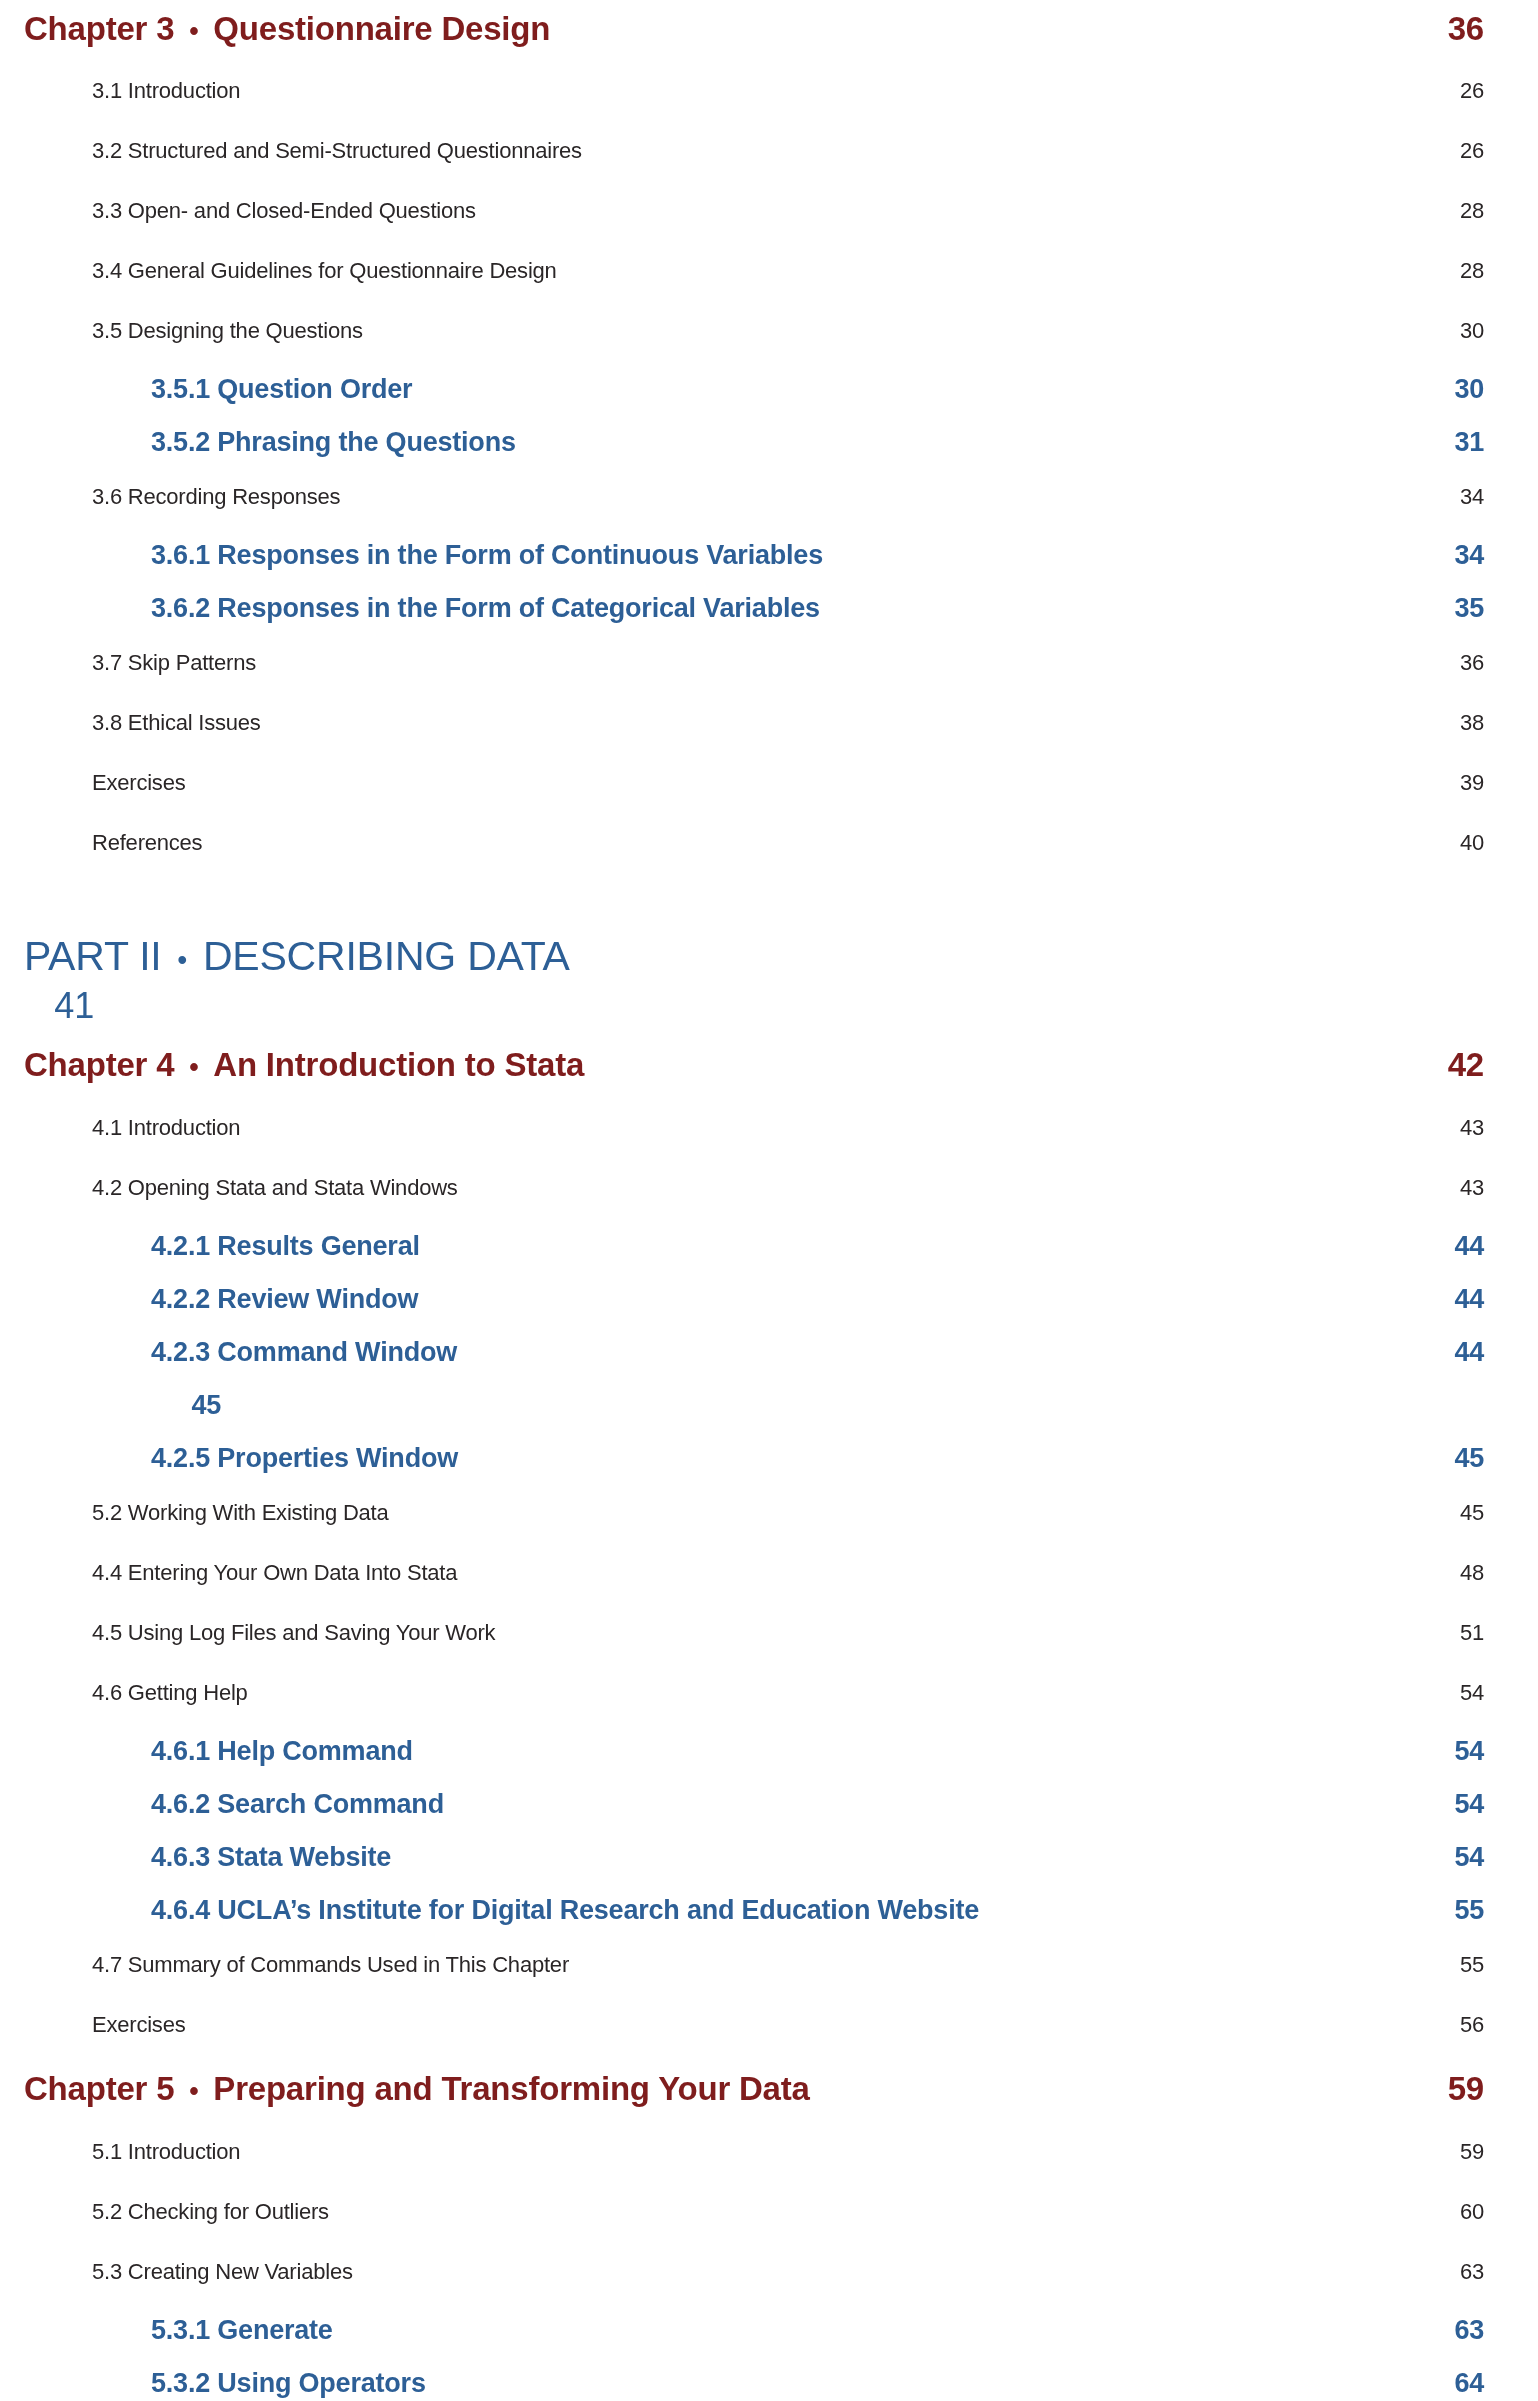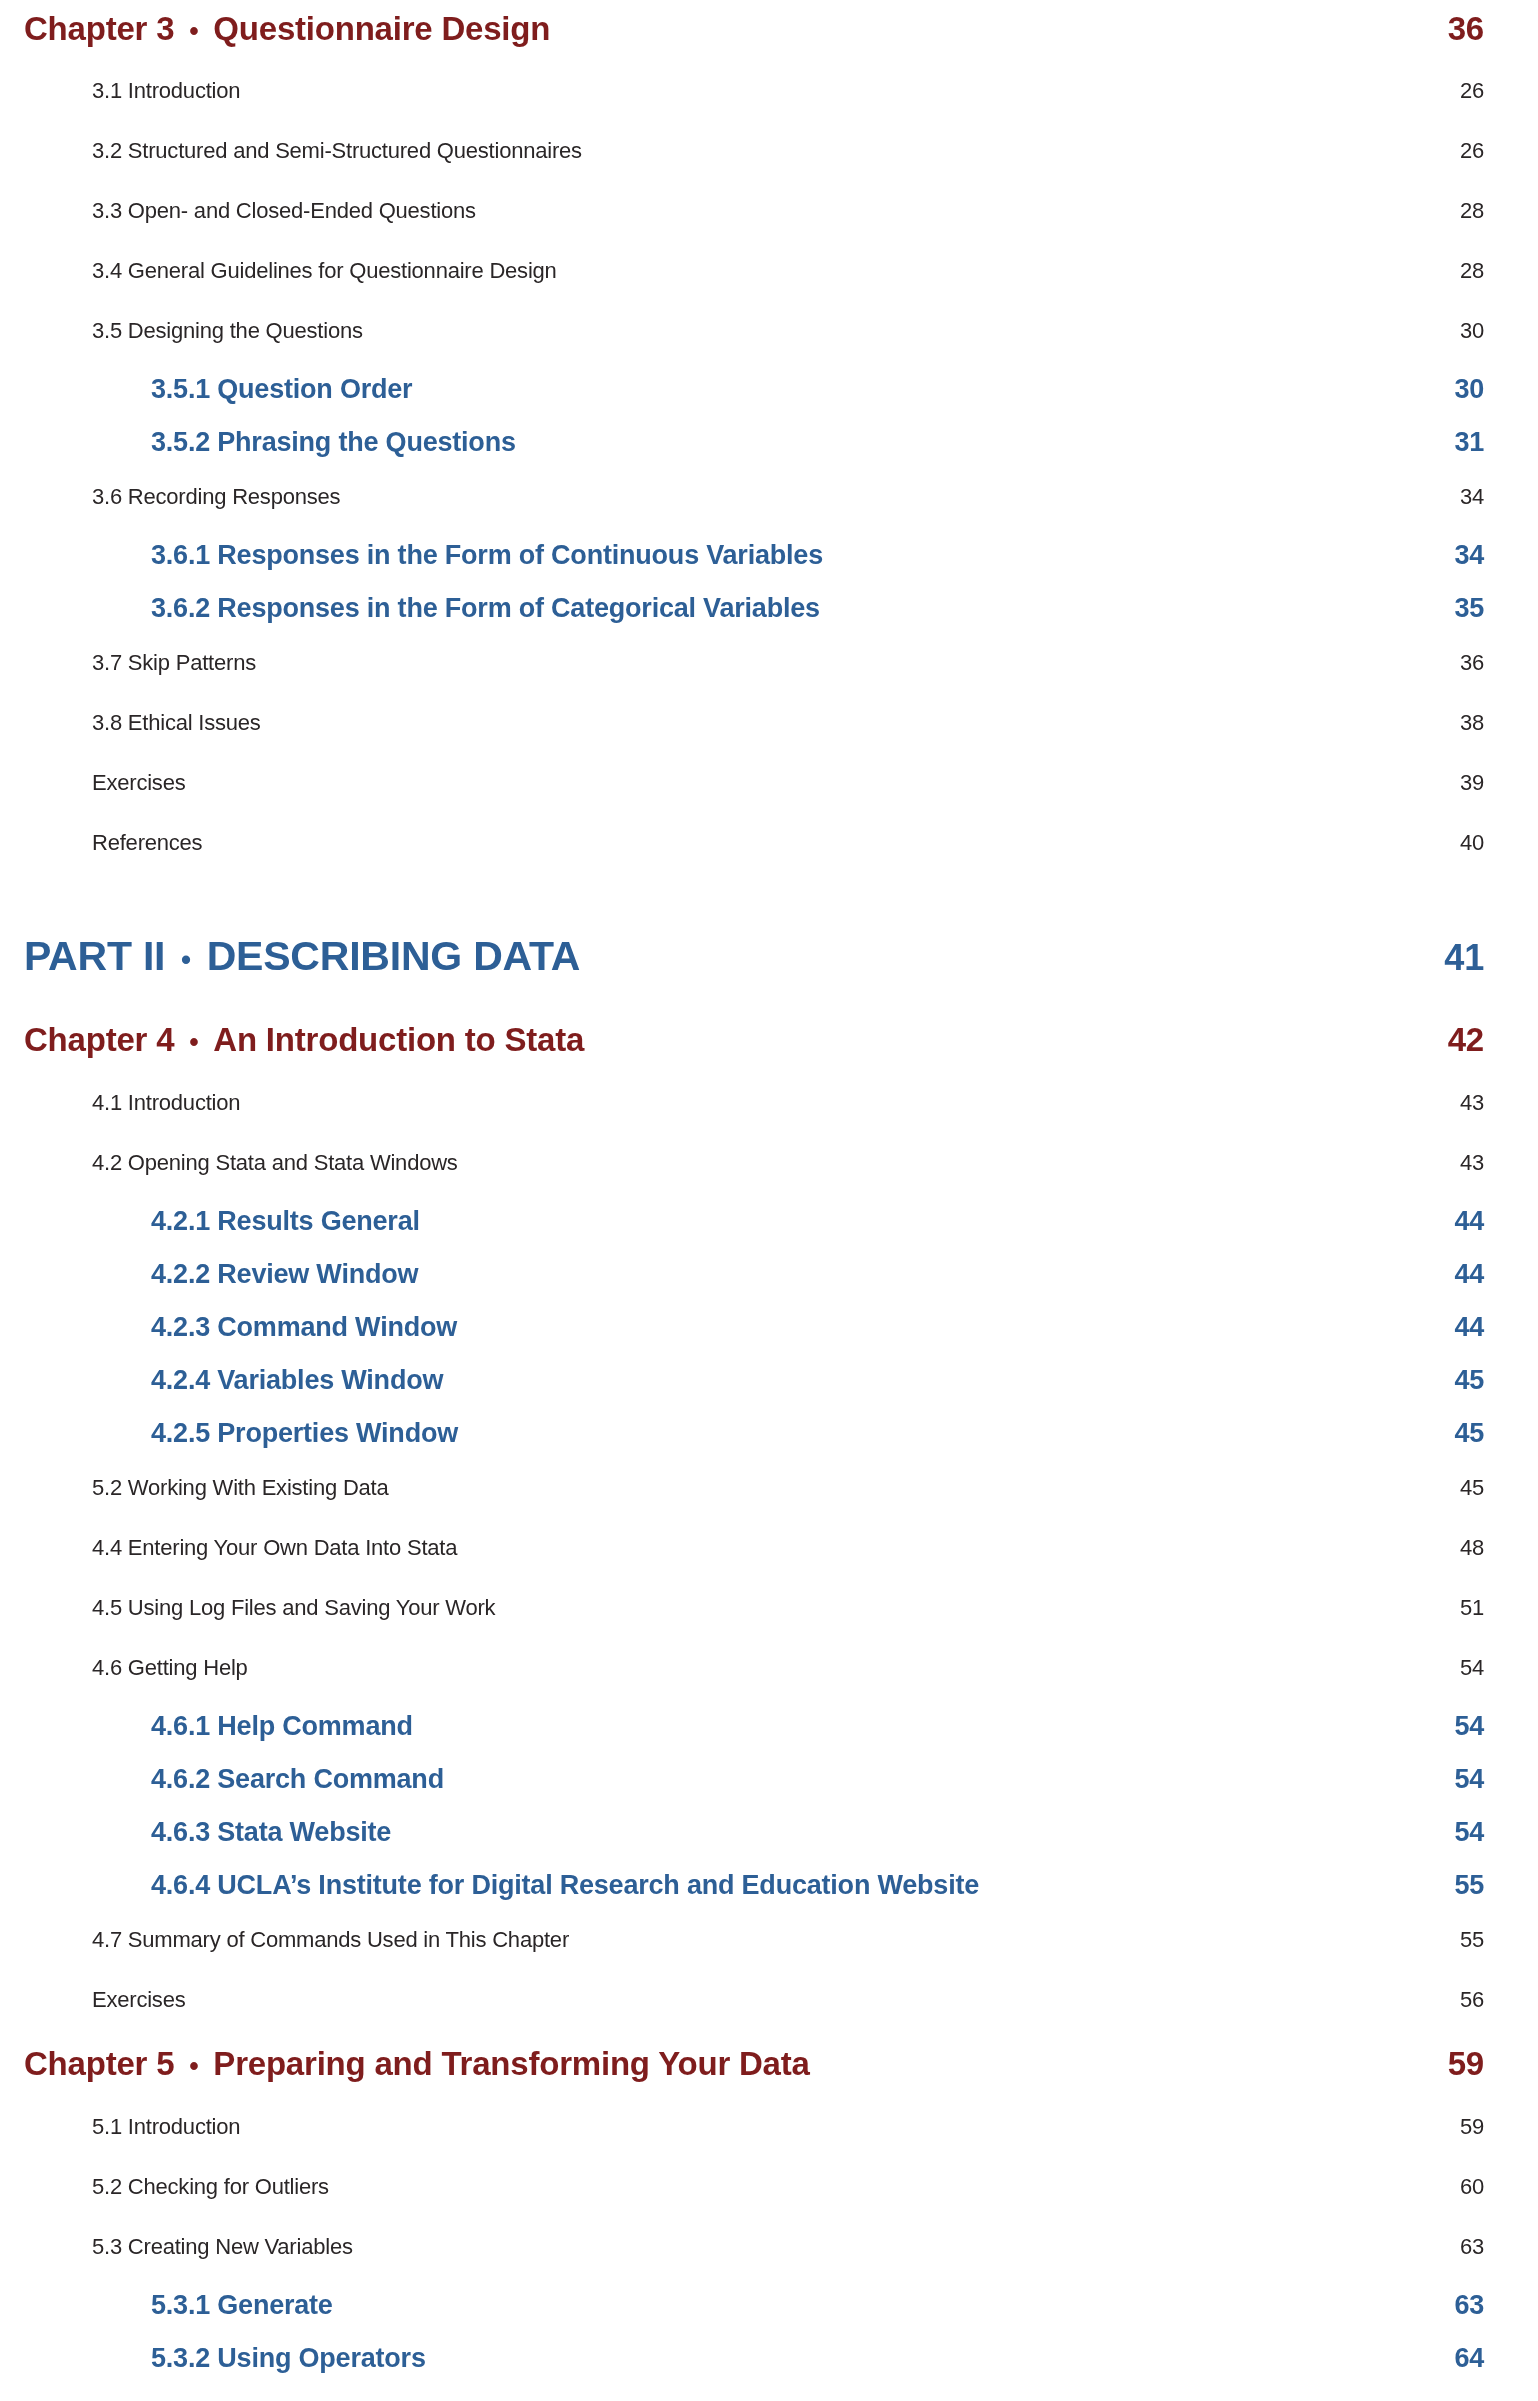--- a/index.html
+++ b/index.html
@@ -45,25 +45,26 @@
     color: #7f1d1d;
     font-weight: bold;
     font-size: 33px;
     line-height: 39px;
     margin-bottom: 24.6px;
   }
   .row.chapter .bullet { font-size: 0.82em; }
   
   .row.part {
     color: #2d5f96;
-    font-weight: bold;
+    font-weight: normal;
     font-size: 41px;
     line-height: 46px;
     margin-top: 74px;
-    margin-bottom: 37px;
+    margin-bottom: 16px;
+    flex-direction: column;
   }
   .row.part .page { font-size: 0.88em; }
   .row.part .bullet { font-size: 0.7em; }
   
   .row.l1 {
     color: #2a2627;
     font-weight: normal;
     font-size: 22px;
     line-height: 32px;
     margin-bottom: 28px;
@@ -167,21 +168,20 @@
     </div>
     <div class="row l2">
       <span class="title">4.2.2 Review Window</span>
       <span class="page">44</span>
     </div>
     <div class="row l2">
       <span class="title">4.2.3 Command Window</span>
       <span class="page">44</span>
     </div>
     <div class="row l2">
-      <span class="title">4.2.4 Variables Window</span>
       <span class="page">45</span>
     </div>
     <div class="row l2">
       <span class="title">4.2.5 Properties Window</span>
       <span class="page">45</span>
     </div>
     <div class="row l1">
       <span class="title">5.2 Working With Existing Data</span>
       <span class="page">45</span>
     </div>

